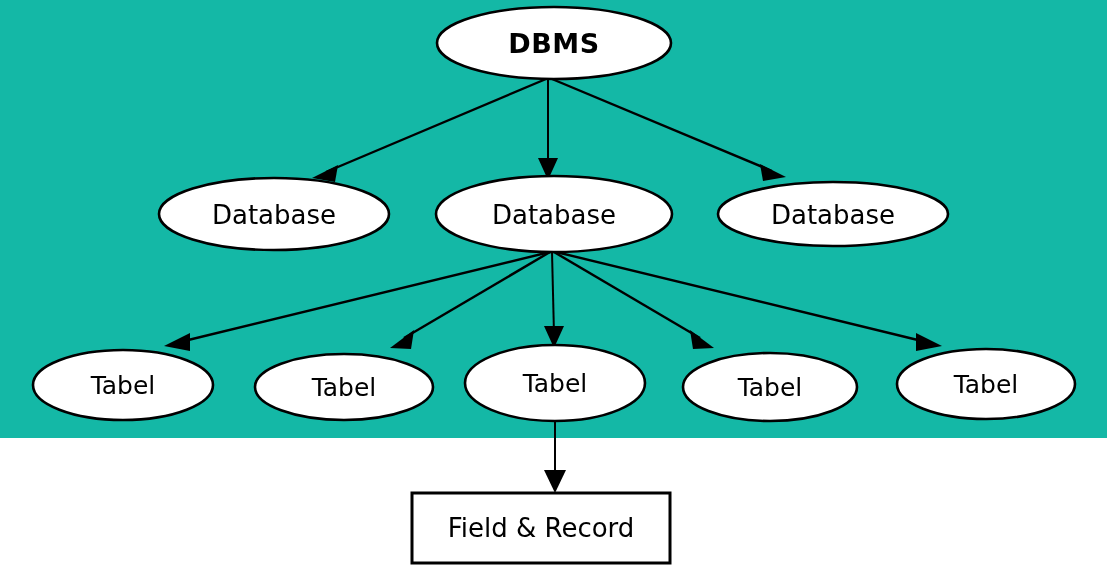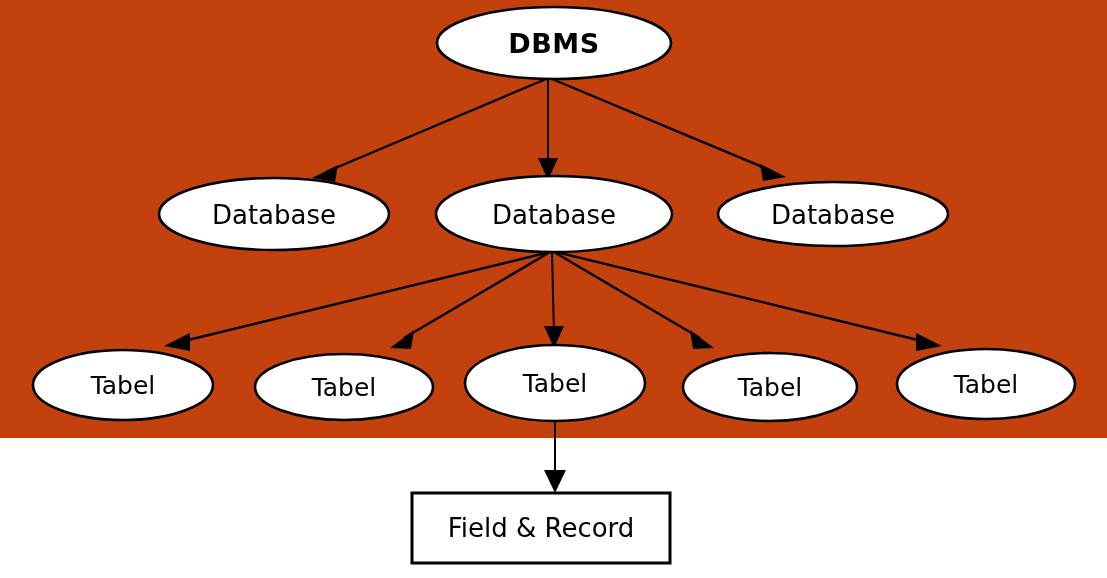--- a/index.html
+++ b/index.html
@@ -10,21 +10,21 @@
   body {
     width: 1107px;
     height: 578px;
     overflow: hidden;
     font-family: "DejaVu Sans", "Liberation Sans", sans-serif;
   }
   #diagram-root {
     position: relative;
     width: 1107px;
     height: 438px;
-    background: #c2410c;
+    background: #14b8a6;
     text-align: center;
   }
   svg#diagram-svg {
     display: block;
     width: 1107px;
     height: 578px;
   }
   .node-shape {
     fill: #ffffff;
     stroke: #000000;

